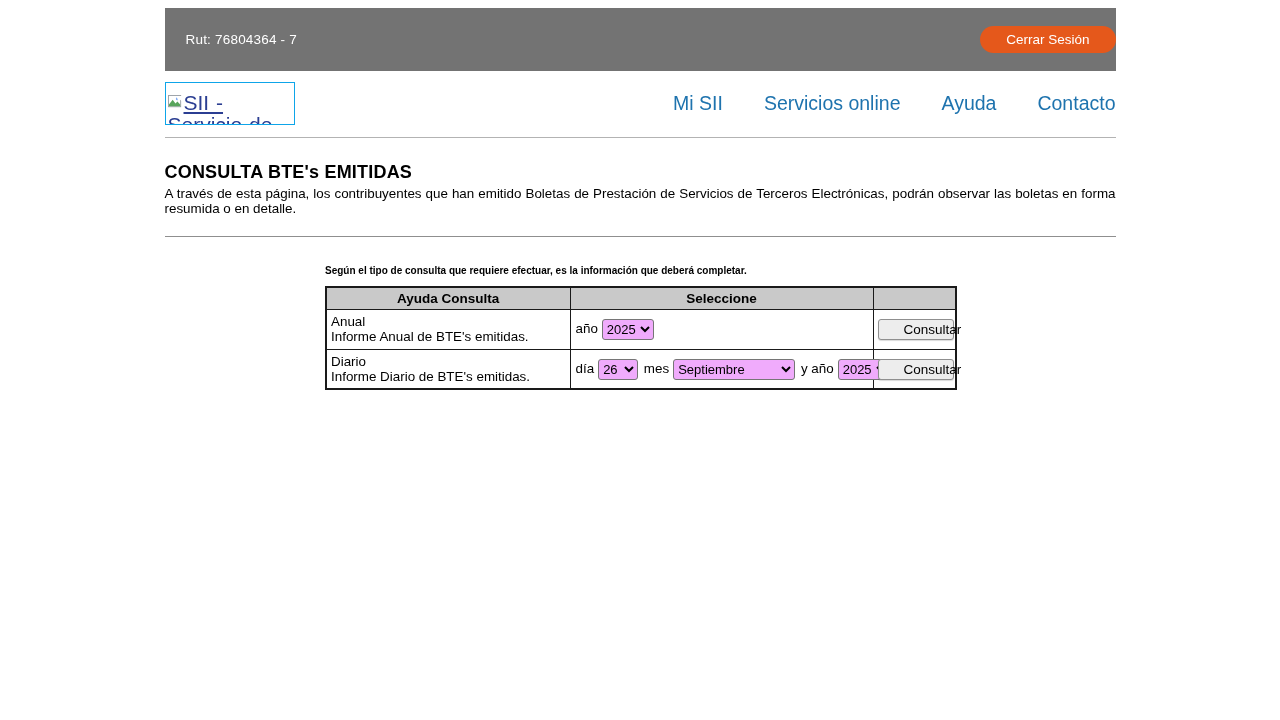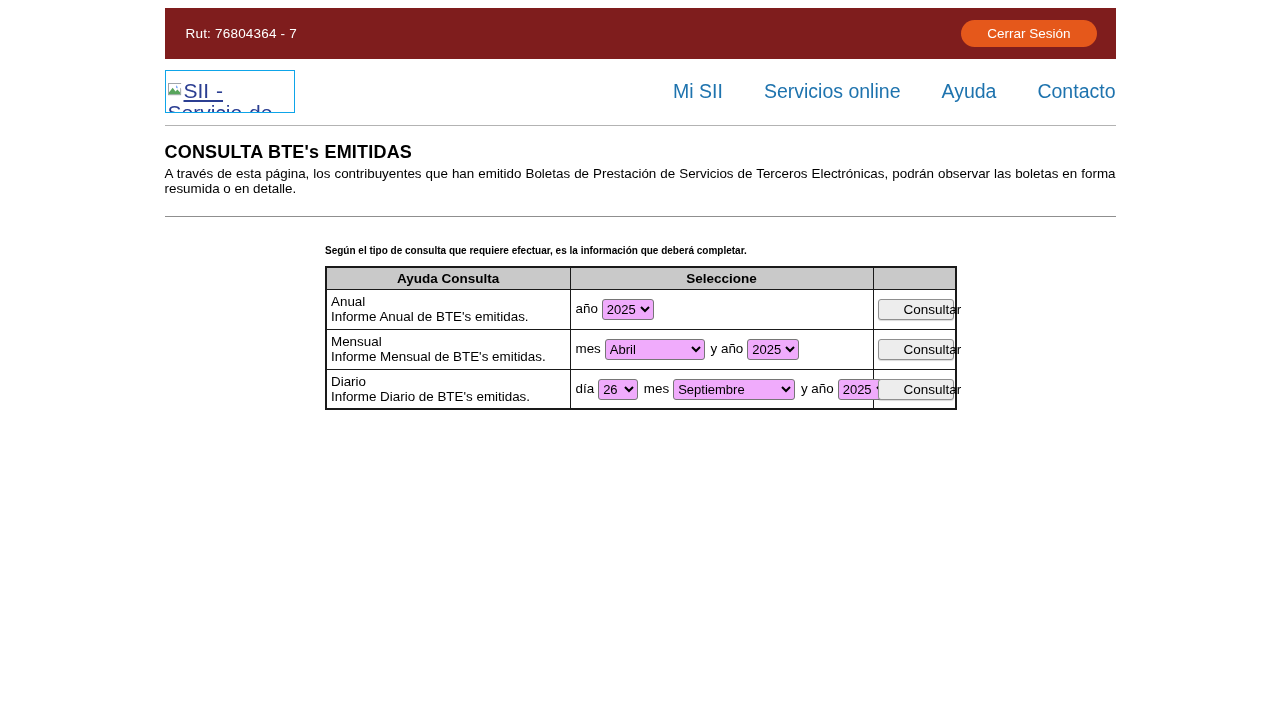--- a/index.html
+++ b/index.html
@@ -6,23 +6,23 @@
   html, body { margin: 0; padding: 0; background: #fff; }
   body {
     font-family: "Liberation Sans", "DejaVu Sans", sans-serif;
     width: 1280px; height: 720px; overflow: hidden;
     color: #000;
   }
   .page { width: 951px; margin: 8px auto 0 auto; }
 
   
   .topbar {
-    height: 51px; background: #7f1d1d;
+    height: 63px; background: #737373;
     display: flex; align-items: center; justify-content: space-between;
-    padding: 0 19px 0 21px;
+    padding: 0 0 0 21px;
   }
   .rut { color: #ffffff; font-size: 13.5px; letter-spacing: 0.2px; }
   .logout-btn {
     background: #e5581b; color: #ffffff; border: none;
     border-radius: 15px; padding: 7px 26px; font-size: 13.5px;
     font-family: inherit; cursor: pointer; line-height: 1;
   }
 
   
   .header {
@@ -43,21 +43,21 @@
     margin-left: auto; display: flex; align-items: flex-start; gap: 41px;
     padding-bottom: 2px;
   }
   .nav a {
     color: #1e73ae; font-size: 19.5px; text-decoration: none; cursor: pointer;
   }
   .divider1 { border: none; border-top: 1px solid #b3b3b3; margin: 11px 0 0 0; }
   .divider2 { border: none; border-top: 1px solid #8f8f8f; margin: 20px 0 0 0; }
 
   
-  .main { margin-top: 16px; }
+  .main { margin-top: 24px; }
   .page-title { font-size: 18px; font-weight: bold; margin: 0 0 3px 0; letter-spacing: 0.2px; }
   .page-desc {
     font-size: 13.4px; line-height: 15.2px; margin: 0;
     text-align: justify;
   }
 
   
   .consulta { width: 630px; margin: 26px auto 0 auto; }
   .consulta-intro {
     font-size: 10px; font-weight: bold; line-height: 15.5px;
@@ -156,33 +156,20 @@
             <div class="tipo-desc">Informe Anual de BTE's emitidas.</div>
           </td>
           <td class="sel-cell">
             <span class="lbl">año</span><select style="width:52px"><option>2025</option></select>
           </td>
           <td class="btn-cell">
             <button class="consultar-btn">Consultar</button>
           </td>
         </tr>
 
-        <tr>
-          <td>
-            <div class="tipo-name">Mensual</div>
-            <div class="tipo-desc">Informe Mensual de BTE's emitidas.</div>
-          </td>
-          <td class="sel-cell">
-            <span class="lbl">mes</span><select style="width:100px"><option>Abril</option></select>
-            <span class="lbl">y año</span><select style="width:52px"><option>2025</option></select>
-          </td>
-          <td class="btn-cell">
-            <button class="consultar-btn">Consultar</button>
-          </td>
-        </tr>
 
         <tr>
           <td>
             <div class="tipo-name">Diario</div>
             <div class="tipo-desc">Informe Diario de BTE's emitidas.</div>
           </td>
           <td class="sel-cell">
             <span class="lbl">día</span><select style="width:40px"><option>26</option></select>
             <span class="lbl">mes</span><select style="width:122px"><option>Septiembre</option></select>
             <span class="lbl">y año</span><select style="width:52px"><option>2025</option></select>

